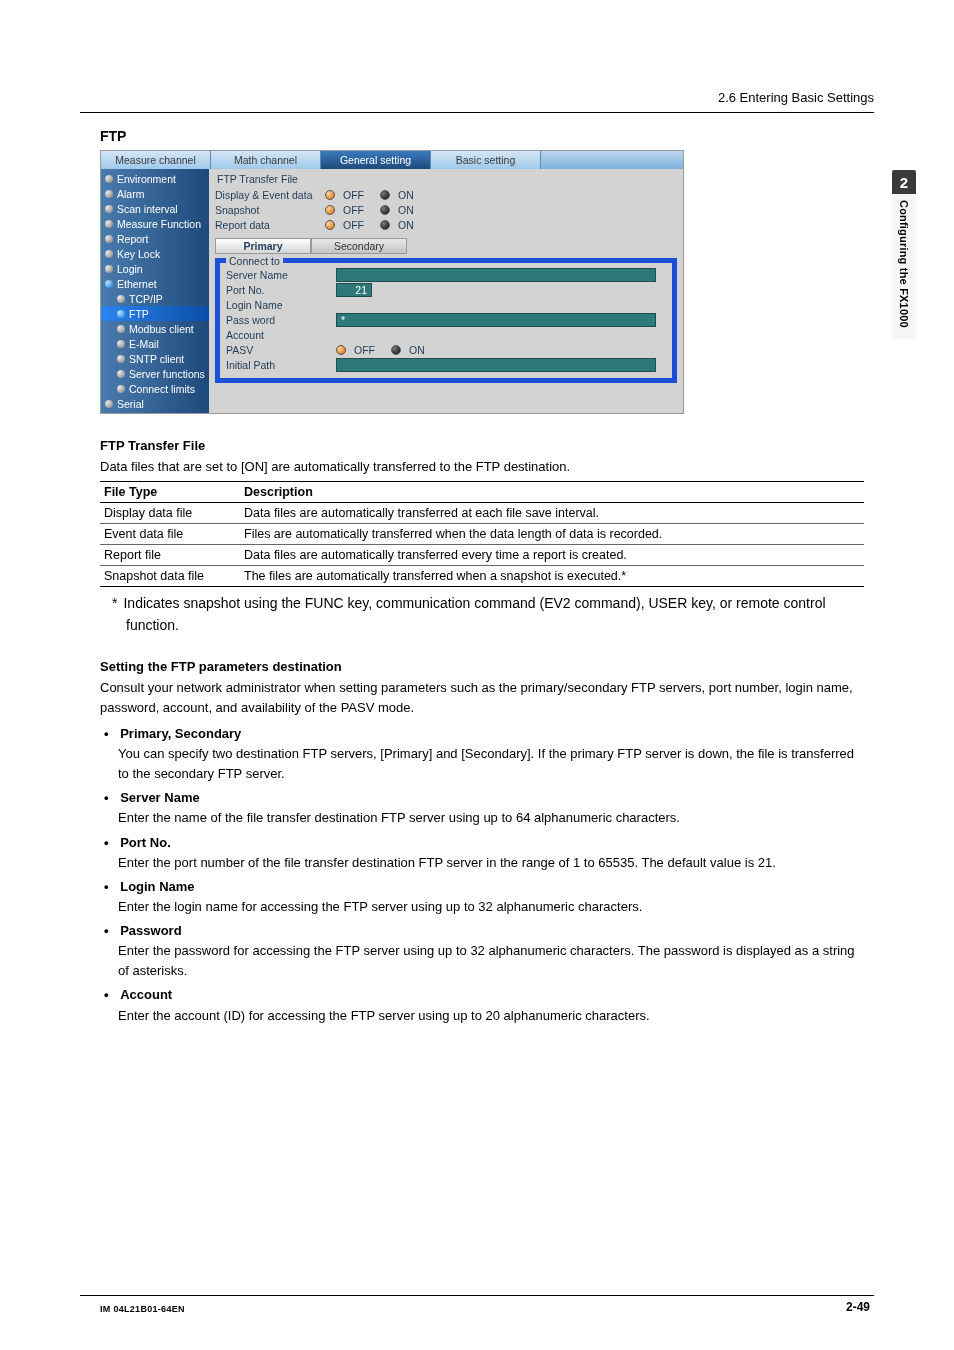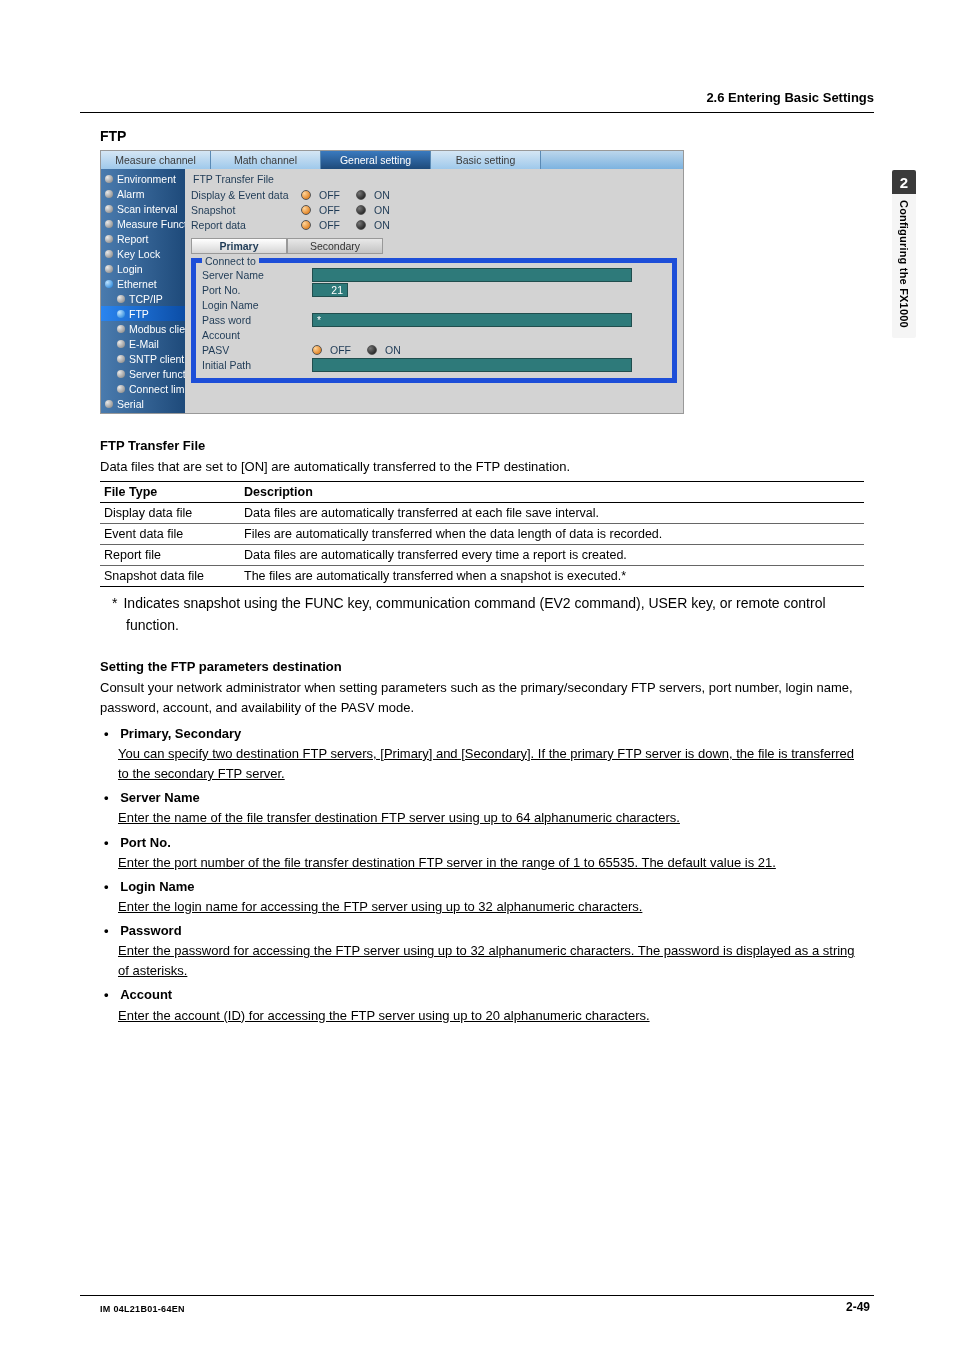--- a/index.html
+++ b/index.html
@@ -26,21 +26,21 @@
     font-family:Arial,Helvetica,sans-serif;
     color:#000;
     position:relative;
   }
   
   .section-header{
     position:absolute;
     right:80px;
     top:90px;
     font-size:13px;
-    font-weight:bold;
+    font-weight:normal;
   }
   .rule-top{
     position:absolute;
     left:80px;right:80px;top:112px;
     border-top:1px solid #000;
   }
   
   .side-tab{
     position:absolute;
     top:170px;
@@ -75,21 +75,21 @@
     left:100px;
     right:90px;
     top:128px;
   }
   .h3{font-weight:bold;font-size:14px;margin:0 0 6px 0;}
   .h4{font-weight:bold;font-size:13px;margin:14px 0 4px 0;}
   p.body{font-size:13px;margin:4px 0;line-height:1.55;}
   ul.bullets{margin:6px 0 0 4px;padding:0;list-style:none;}
   ul.bullets>li{font-size:13px;margin:4px 0;line-height:1.55;}
   ul.bullets>li>.bt{font-weight:bold;}
-  ul.bullets>li>.txt{display:block;margin-left:14px;text-decoration:underline;}
+  ul.bullets>li>.txt{display:block;margin-left:14px;}
   ul.bullets>li::before{content:"•";font-weight:bold;margin-right:8px;}
   ul.sub{list-style:none;margin:4px 0 0 14px;padding:0;}
   ul.sub li{font-size:13px;line-height:1.55;margin:2px 0;}
   ul.sub li::before{content:"•";margin-right:8px;}
   .note{font-size:14px;line-height:1.55;margin:6px 0 0 26px;}
   .note::before{content:"*";position:relative;left:-14px;margin-right:-8px;}
   
   .shot{
     width:584px;
     border:1px solid #999;
@@ -110,21 +110,21 @@
     font-size:10.5px;
     cursor:default;
     background:linear-gradient(#d5e6f4,#9fc9eb);
   }
   .tab.active{
     background:linear-gradient(#3a7abf,#1e4a7a);
     color:#fff;
   }
   .shot-body{display:flex;background:#d3d3d3;}
   .sidebar{
-    width:84px;
+    width:108px;
     background:linear-gradient(90deg,#4a7bae,#1e4a7a);
     color:#fff;
     font-size:10.5px;
     padding:2px 0;
   }
   .nav-item{
     display:flex;align-items:center;
     height:15px;
     padding:0 4px;
     white-space:nowrap;

